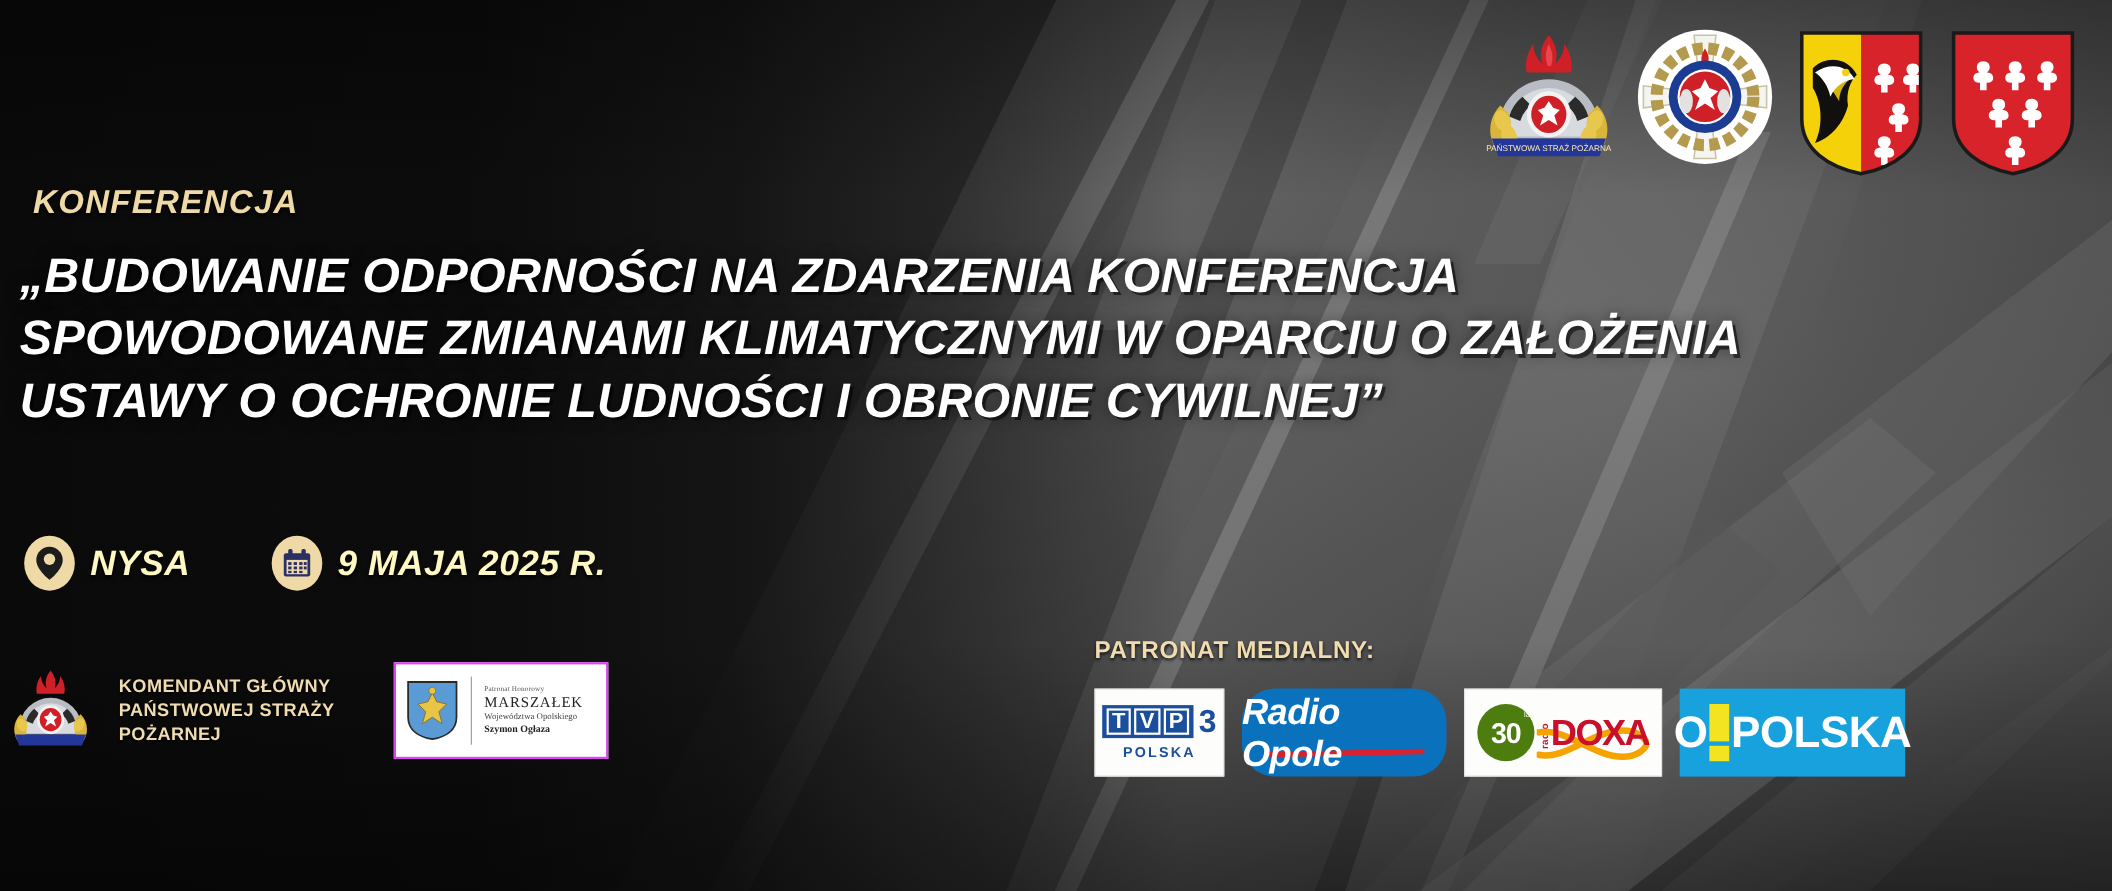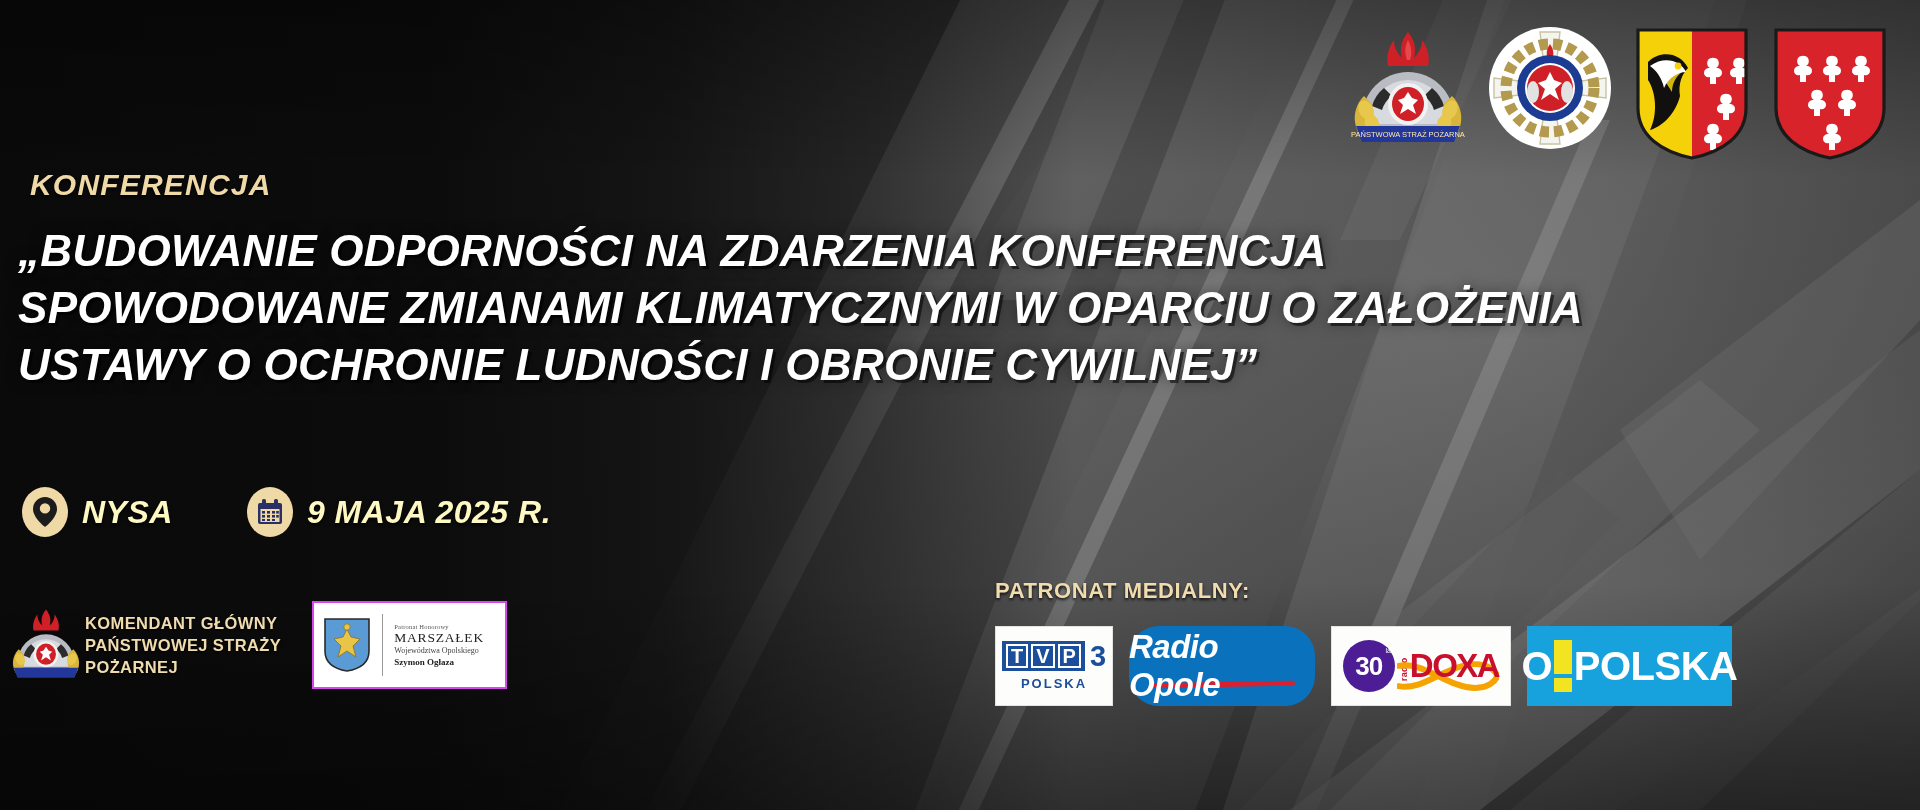--- a/index.html
+++ b/index.html
@@ -86,21 +86,21 @@
 
   
   .pat-head{
     font-size:22px;font-weight:bold;letter-spacing:0.6px;
     color:#f0dcae;
     text-shadow:0 2px 3px rgba(0,0,0,.8);
   }
   .pat-honor{position:absolute;left:10px;top:578px;}
   .pat-media{position:absolute;left:995px;top:578px;}
 
-  .honor-row{display:flex;align-items:center;gap:3px;margin-top:22px;}
+  .honor-row{display:flex;align-items:center;gap:26px;margin-top:22px;}
   .psp-small{width:72px;height:86px;flex:0 0 auto;}
   .honor-text{
     font-size:16.5px;font-weight:bold;line-height:22px;letter-spacing:.4px;
     color:#f0dcae;
     text-shadow:0 1px 2px rgba(0,0,0,.9);
   }
   .marsz-card{
     width:195px;height:88px;background:#ffffff;
     border:2px solid #d946ef;
     display:flex;align-items:center;gap:9px;
@@ -138,21 +138,21 @@
   }
   .ropole-underline{
     position:absolute;left:24px;right:20px;bottom:19px;height:5px;z-index:1;
     background:#d8202f;border-radius:3px;
     transform:rotate(-1.1deg);
   }
 
   
   .doxa{width:180px;gap:0;}
   .doxa-30{
-    width:52px;height:52px;border-radius:50%;background:#4c1d95;
+    width:52px;height:52px;border-radius:50%;background:#4d7c0f;
     display:flex;align-items:center;justify-content:center;position:relative;flex:0 0 auto;
   }
   .doxa-30 b{color:#fff;font-size:26px;font-weight:bold;letter-spacing:-1px;}
   .doxa-30 i{
     position:absolute;right:2px;top:7px;font-size:7px;font-style:normal;color:#fff;
   }
   .doxa-right{position:relative;margin-left:-6px;display:flex;align-items:center;}
   .doxa-radio{
     color:#c8102e;font-weight:bold;font-size:9px;letter-spacing:.3px;
     transform:rotate(-90deg);transform-origin:center;

